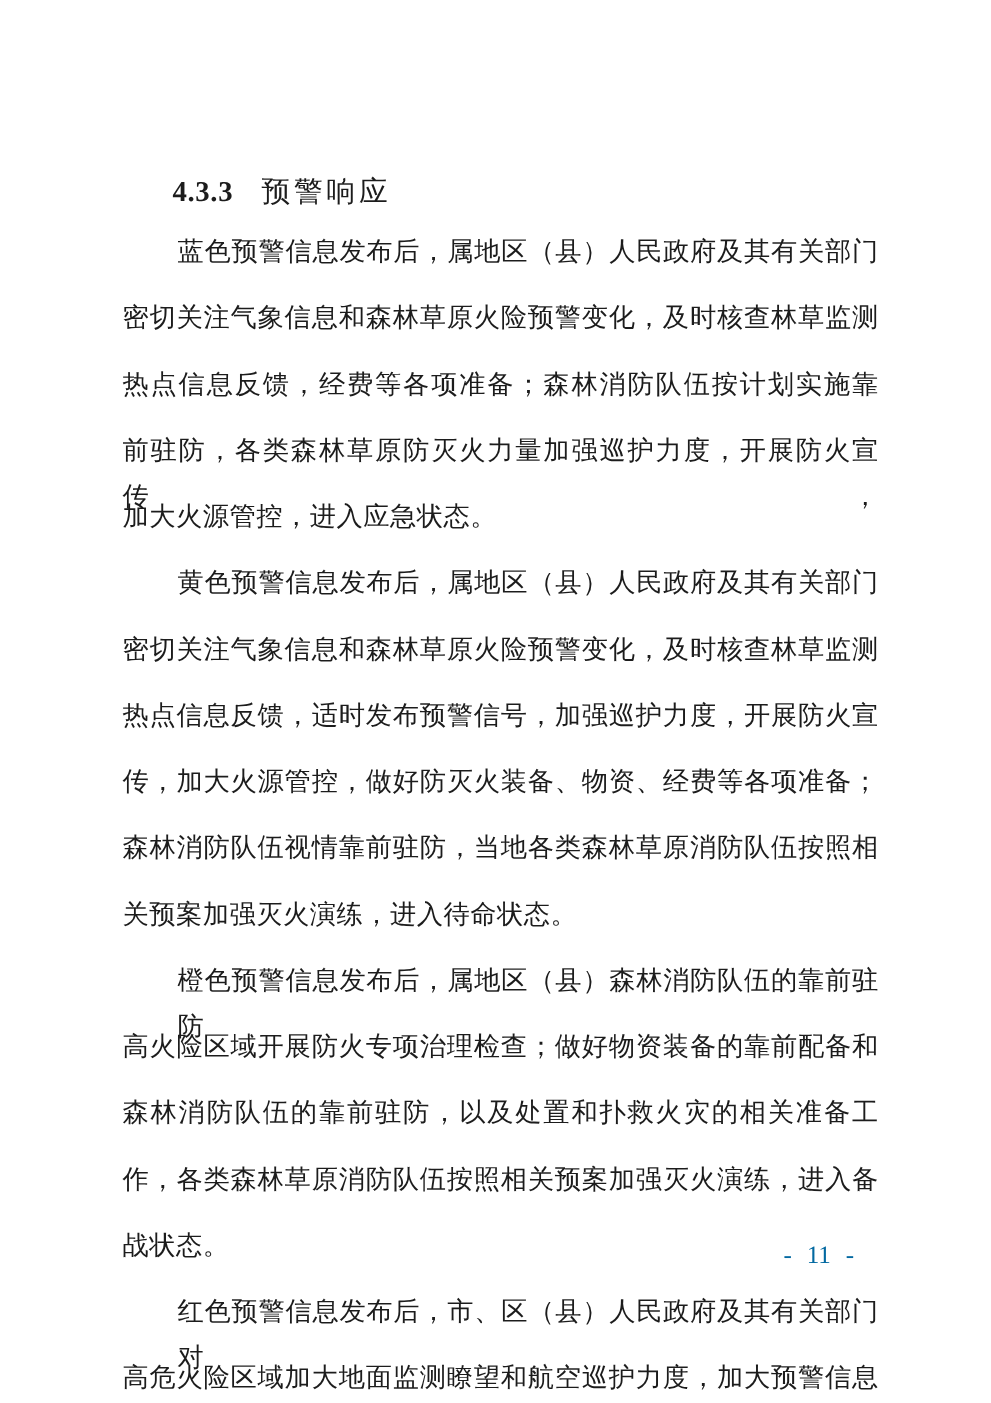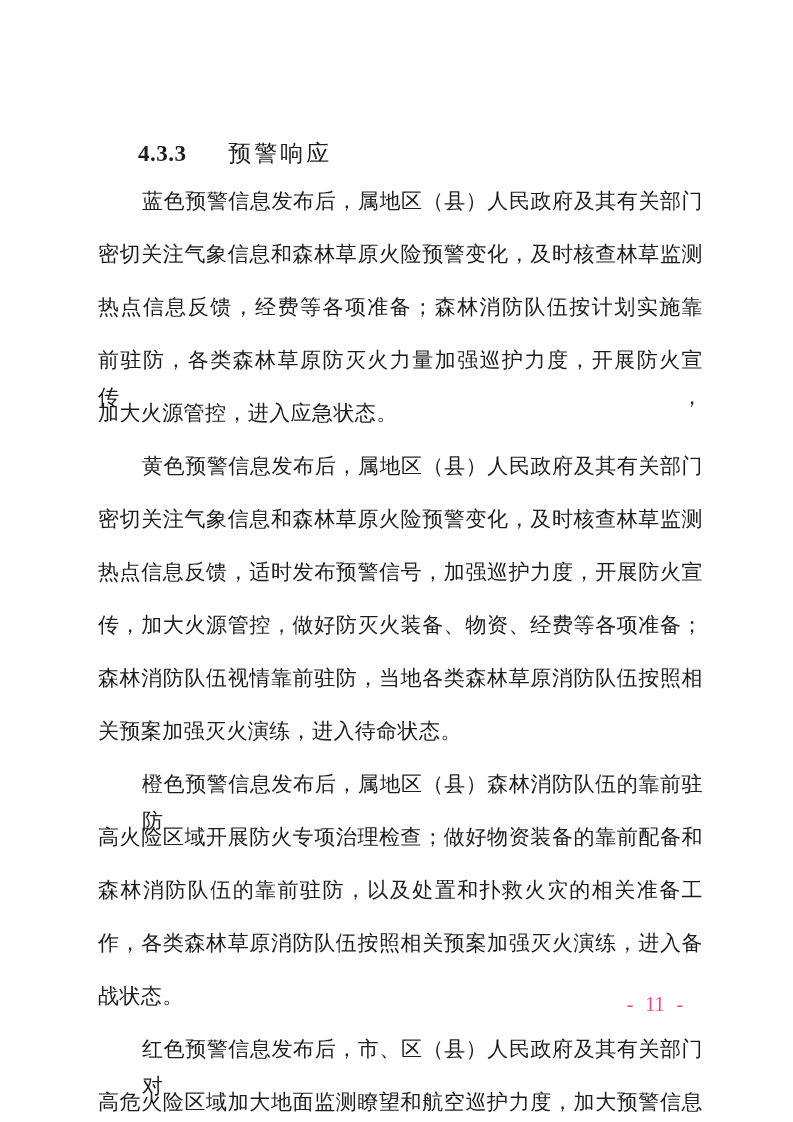--- a/index.html
+++ b/index.html
@@ -26,21 +26,21 @@
     margin: 0 0 13px 0;
     padding-left: 40px;
     font-size: 23px;
     line-height: 27px;
     font-weight: normal;
     white-space: nowrap;
   }
   .heading-num {
     font-weight: bold;
     letter-spacing: 0.5px;
-    margin-right: 36px;
+    margin-right: 17px;
   }
   .heading-title {
     letter-spacing: 3px;
     text-align: center;
   }
   .para {
     margin: 0;
     padding: 0;
   }
   .line {
@@ -62,21 +62,21 @@
   }
   .page-number {
     position: absolute;
     left: 612px;
     top: 992px;
     width: 86px;
     text-align: center;
     font-size: 20px;
     line-height: 24px;
     word-spacing: 7px;
-    color: #ec4899;
+    color: #0369a1;
   }
 </style>
 </head>
 <body>
 
 <div class="page">
   <div class="content">
     <h2 class="heading">
       <span class="heading-num">4.3.3</span>
       <span class="heading-title">预警响应</span>

